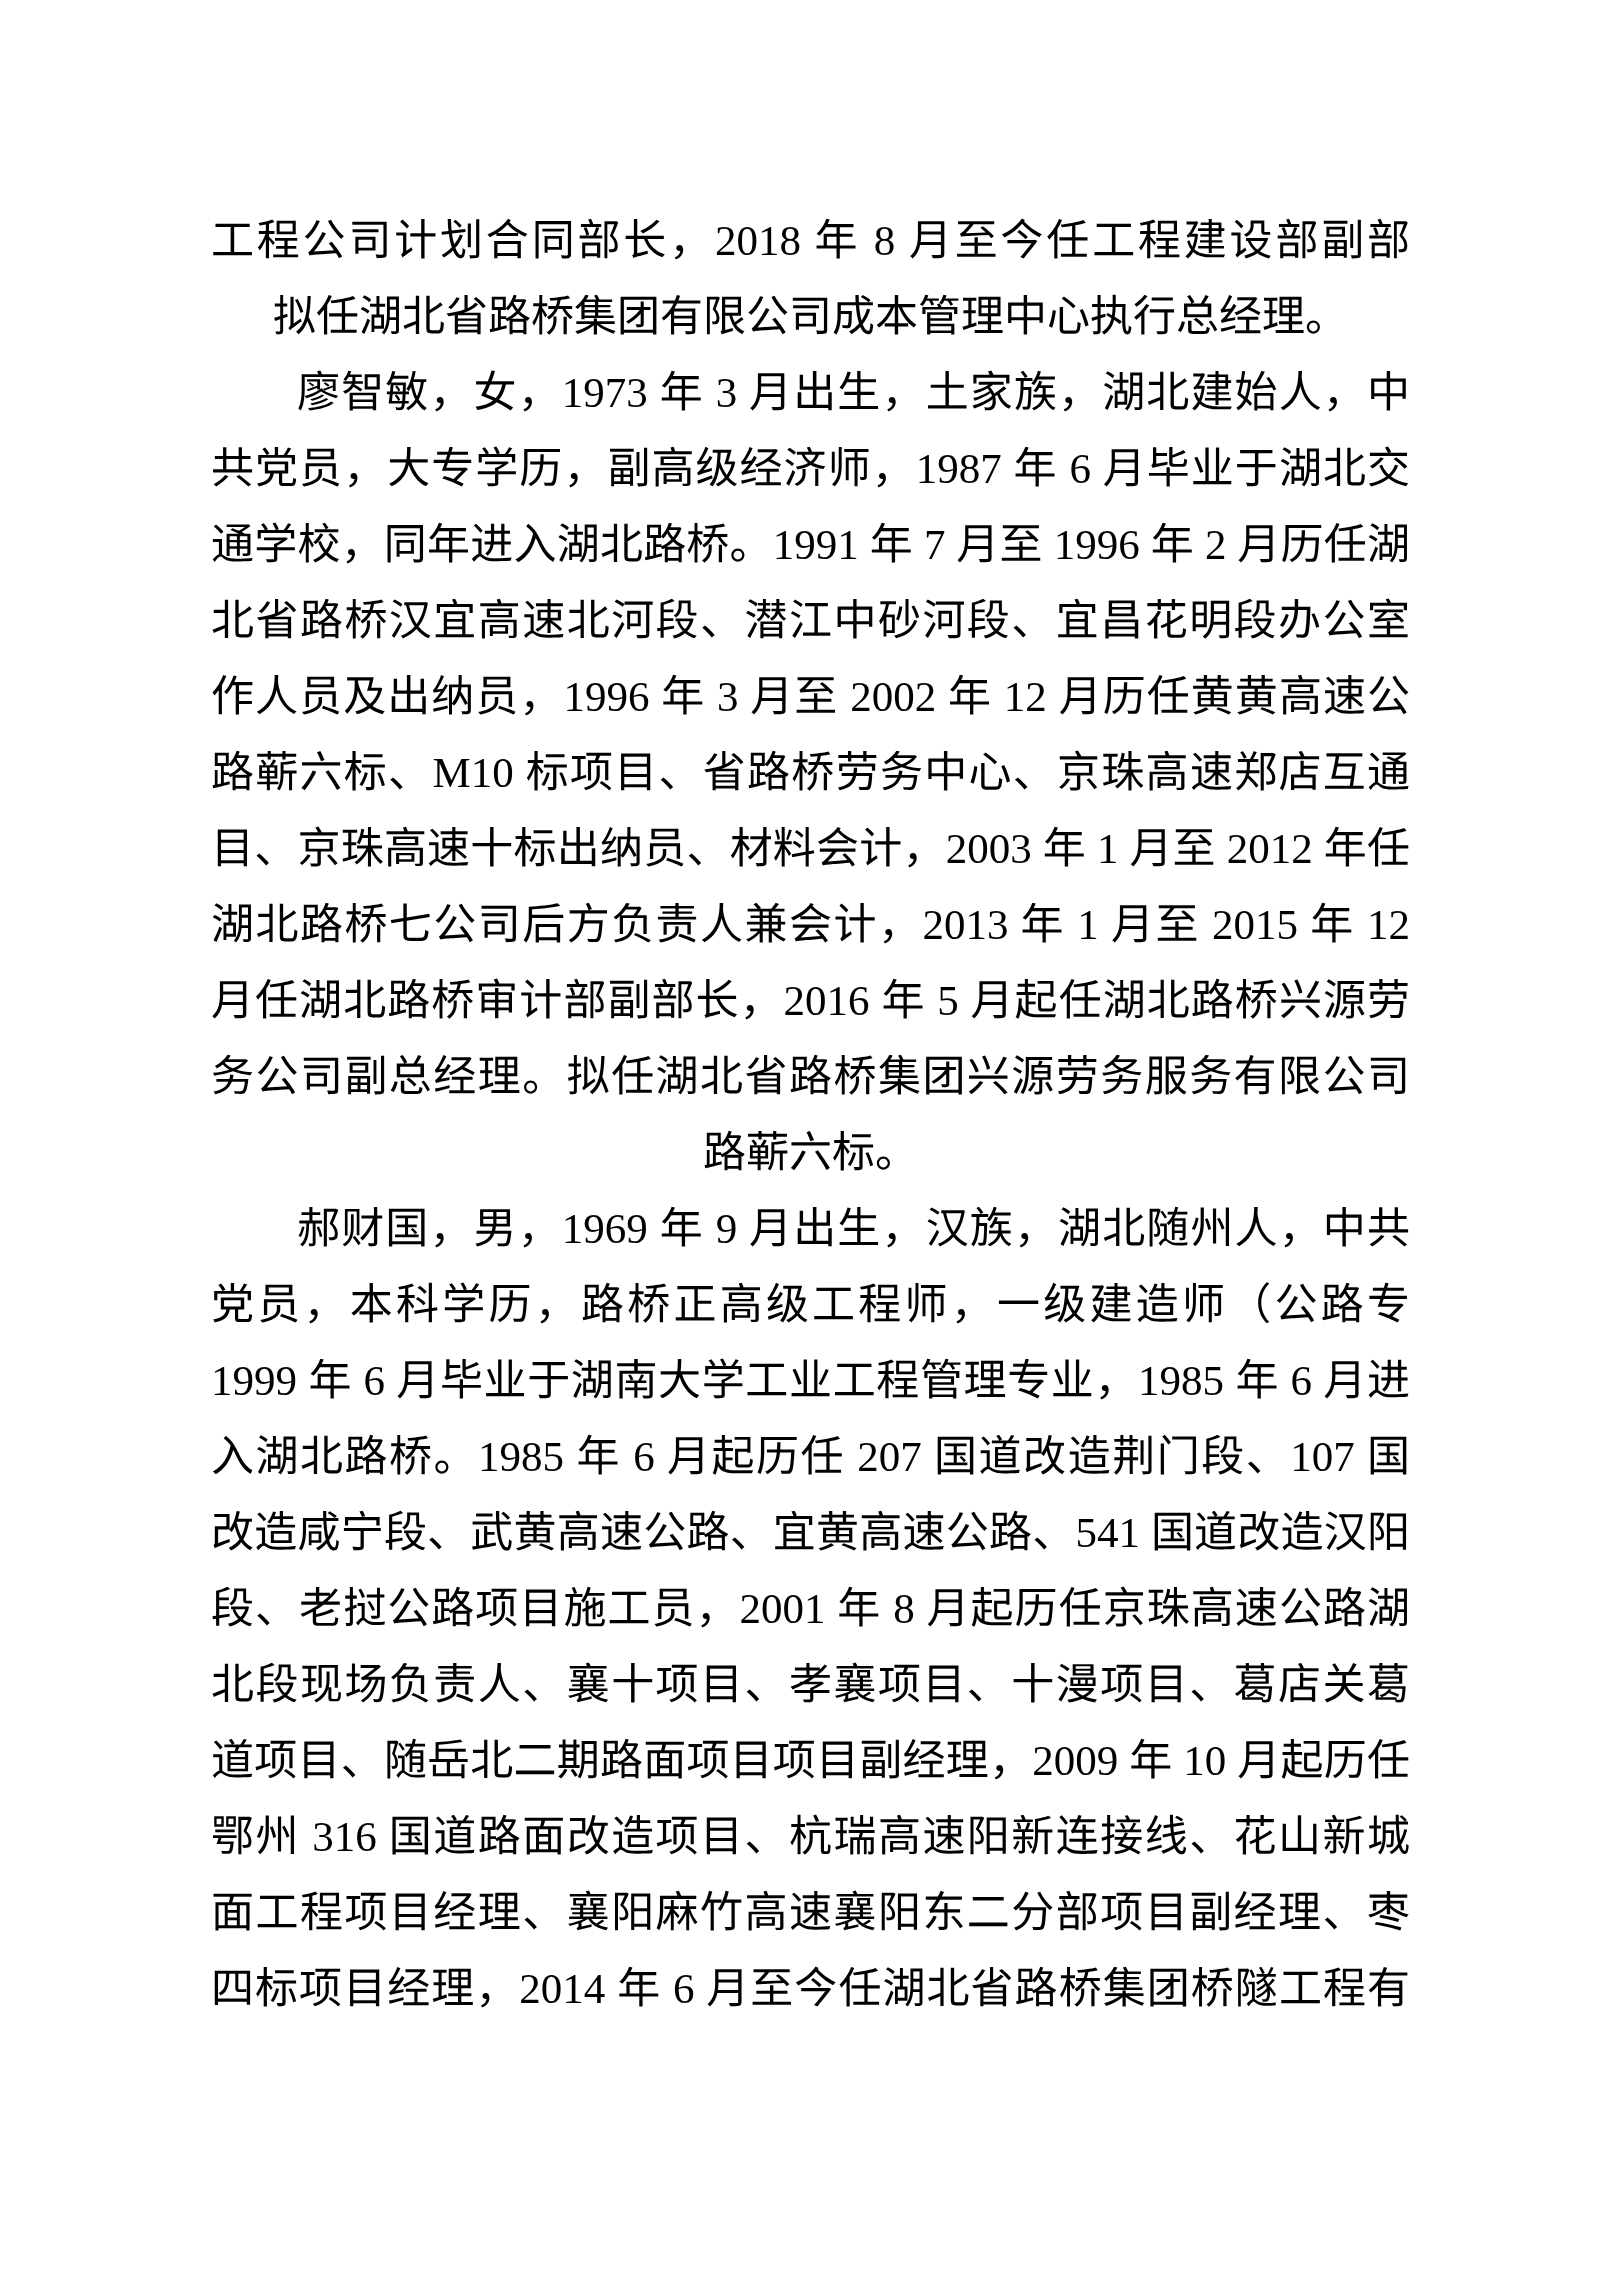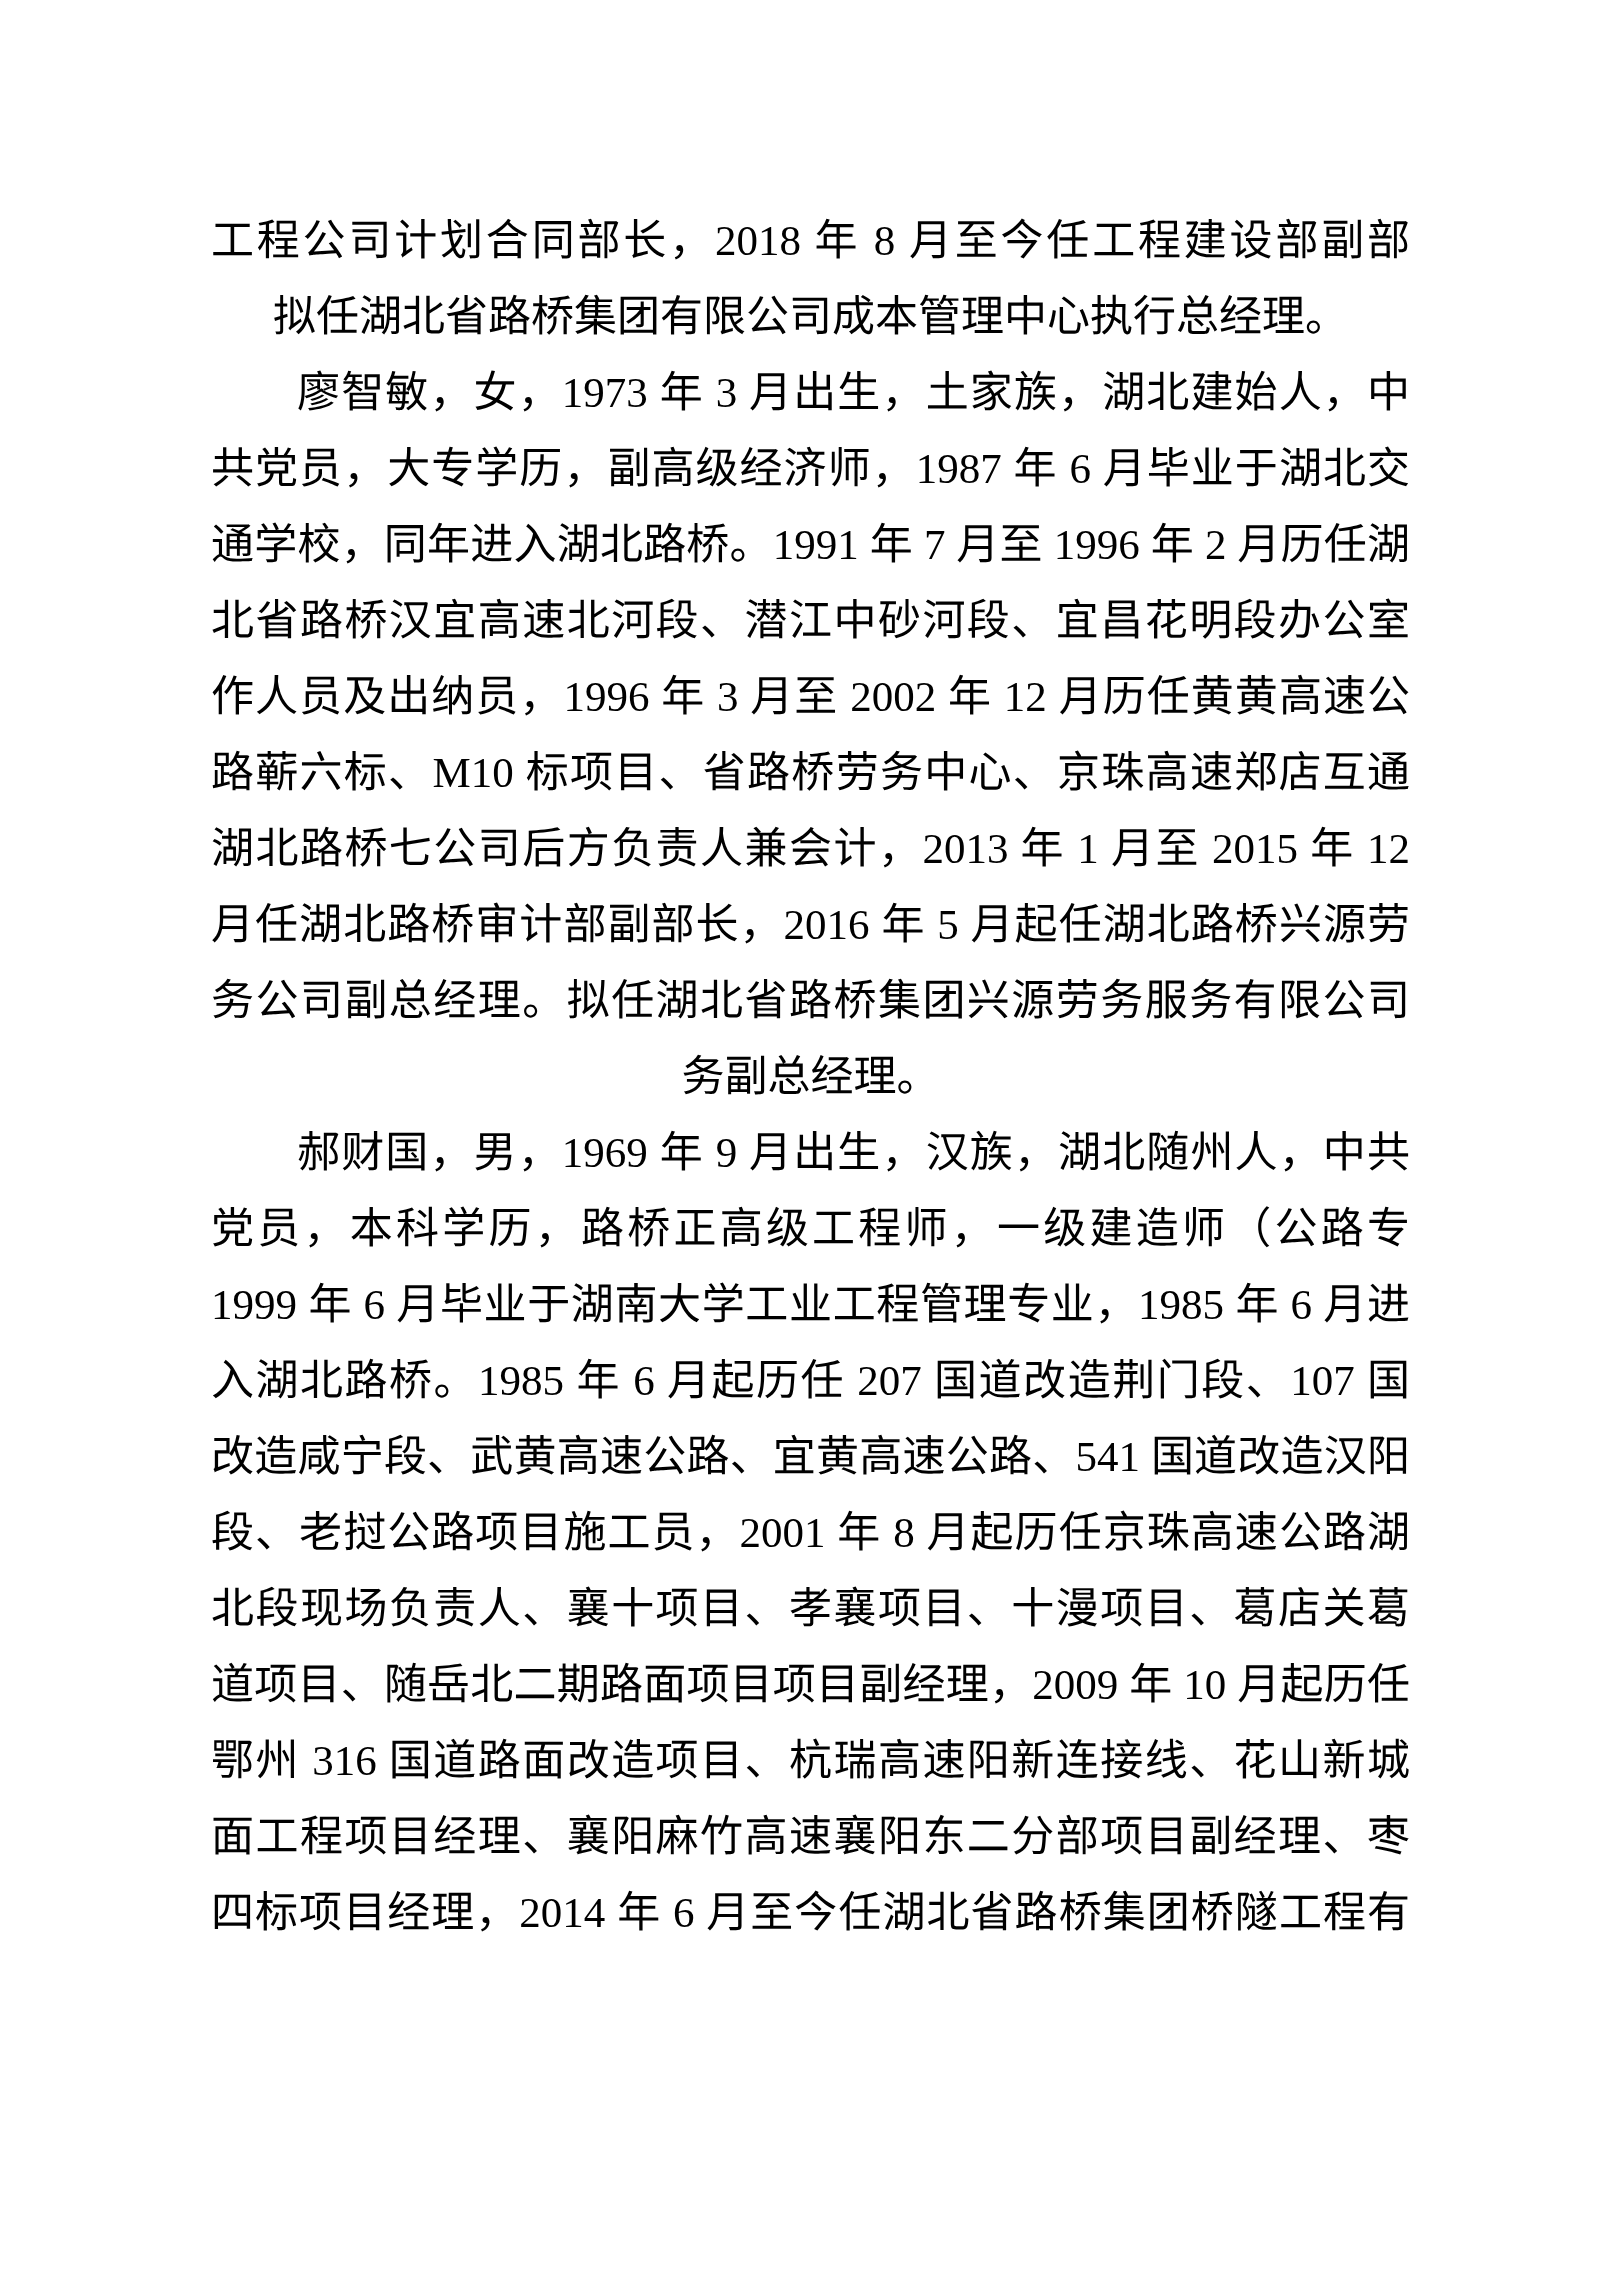--- a/index.html
+++ b/index.html
@@ -57,24 +57,25 @@
         <div class="text-line justified">工程公司计划合同部长，2018 年 8 月至今任工程建设部副部长。</div>
         <div class="text-line">拟任湖北省路桥集团有限公司成本管理中心执行总经理。</div>
       </div>
       <div class="paragraph">
         <div class="text-line justified indented">廖智敏，女，1973 年 3 月出生，土家族，湖北建始人，中</div>
         <div class="text-line justified">共党员，大专学历，副高级经济师，1987 年 6 月毕业于湖北交</div>
         <div class="text-line justified">通学校，同年进入湖北路桥。1991 年 7 月至 1996 年 2 月历任湖</div>
         <div class="text-line justified">北省路桥汉宜高速北河段、潜江中砂河段、宜昌花明段办公室工</div>
         <div class="text-line justified">作人员及出纳员，1996 年 3 月至 2002 年 12 月历任黄黄高速公</div>
         <div class="text-line justified">路蕲六标、M10 标项目、省路桥劳务中心、京珠高速郑店互通项</div>
+        <div class="text-line justified">目、京珠高速十标出纳员、材料会计，2003 年 1 月至 2012 年任</div>
         <div class="text-line justified">湖北路桥七公司后方负责人兼会计，2013 年 1 月至 2015 年 12</div>
         <div class="text-line justified">月任湖北路桥审计部副部长，2016 年 5 月起任湖北路桥兴源劳</div>
         <div class="text-line justified">务公司副总经理。拟任湖北省路桥集团兴源劳务服务有限公司常</div>
-        <div class="text-line">务副总经理。</div>
+        <div class="text-line">路蕲六标。</div>
       </div>
       <div class="paragraph">
         <div class="text-line justified indented">郝财国，男，1969 年 9 月出生，汉族，湖北随州人，中共</div>
         <div class="text-line justified">党员，本科学历，路桥正高级工程师，一级建造师（公路专业），</div>
         <div class="text-line justified">1999 年 6 月毕业于湖南大学工业工程管理专业，1985 年 6 月进</div>
         <div class="text-line justified">入湖北路桥。1985 年 6 月起历任 207 国道改造荆门段、107 国道</div>
         <div class="text-line justified">改造咸宁段、武黄高速公路、宜黄高速公路、541 国道改造汉阳</div>
         <div class="text-line justified">段、老挝公路项目施工员，2001 年 8 月起历任京珠高速公路湖</div>
         <div class="text-line justified">北段现场负责人、襄十项目、孝襄项目、十漫项目、葛店关葛大</div>
         <div class="text-line justified">道项目、随岳北二期路面项目项目副经理，2009 年 10 月起历任</div>

